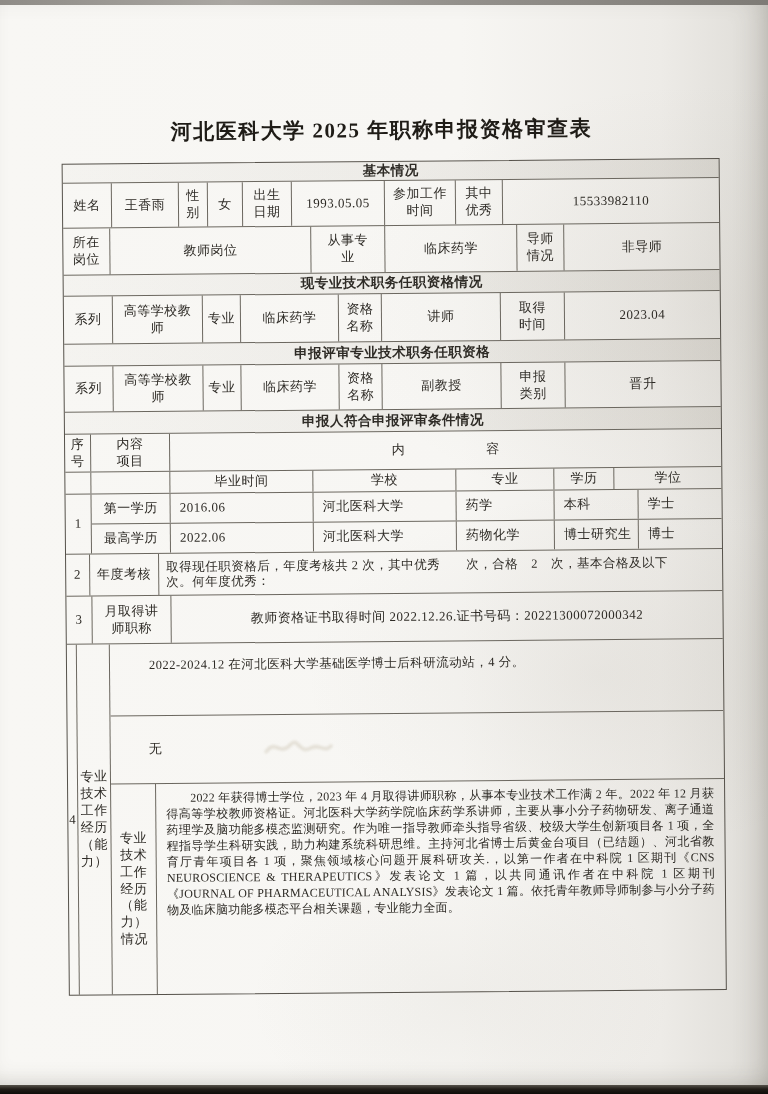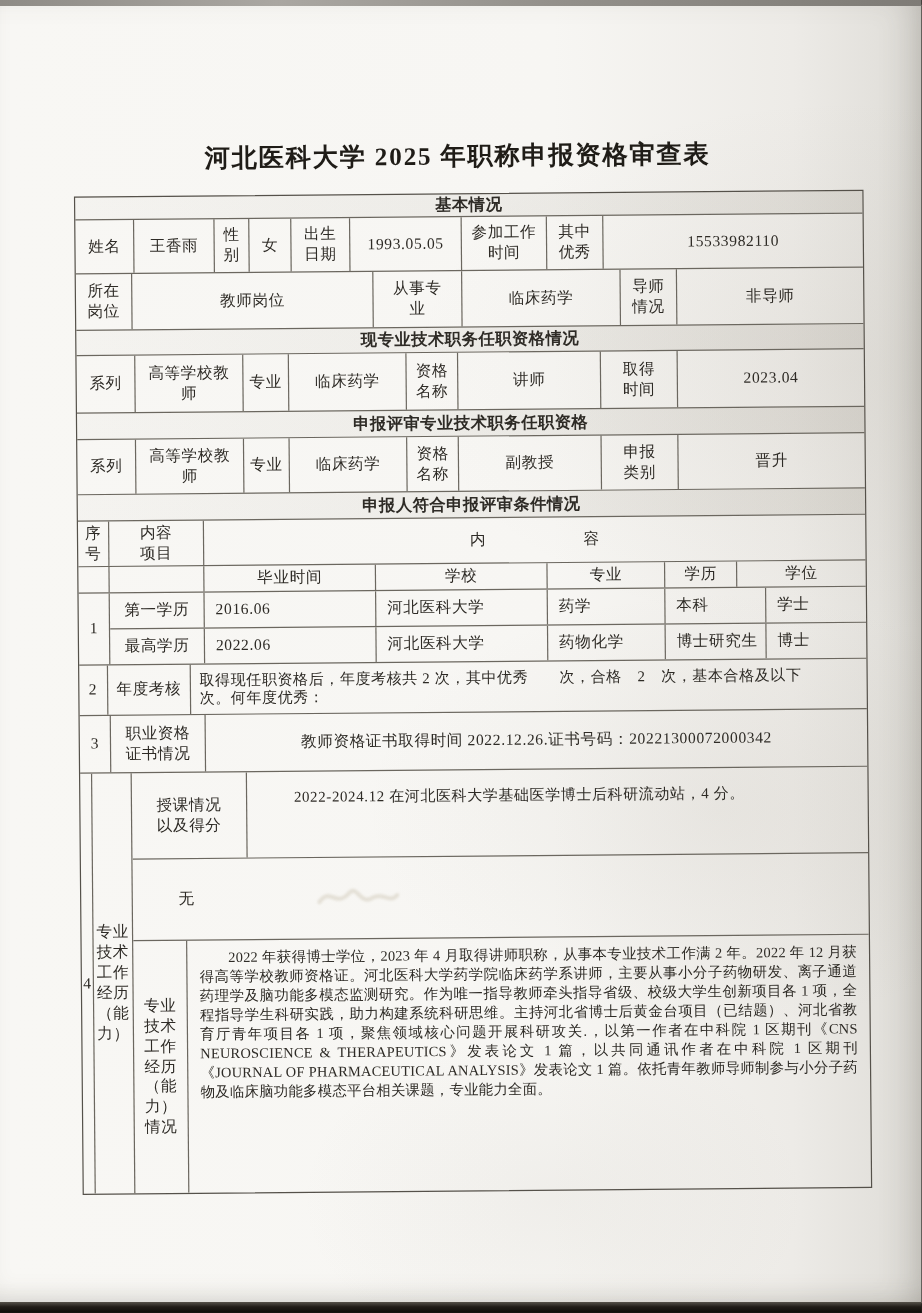--- a/index.html
+++ b/index.html
@@ -197,30 +197,29 @@
       </div>
 
       <div class="row" style="height:42px">
         <div class="c" style="width:26px">2</div>
         <div class="c" style="width:79px">年度考核</div>
         <div class="c fill assess prewrap">取得现任职资格后，年度考核共 2 次，其中优秀　　次，合格　2　次，基本合格及以下　　次。何年度优秀：</div>
       </div>
 
       <div class="row" style="height:48px">
         <div class="c" style="width:26px">3</div>
-        <div class="c p12" style="width:79px">职业资格证书情况</div>
+        <div class="c p12" style="width:79px">月取得讲师职称</div>
         <div class="c fill cert">教师资格证书取得时间 2022.12.26.证书号码：20221300072000342</div>
       </div>
 
       <div class="row" style="height:350px">
         <div class="c" style="width:26px">4</div>
         <div class="c p12" style="width:79px">专业技术工作经历（能力）</div>
         <div class="c fill sub">
           <div class="srow" style="height:72px">
-            <div class="c lbl4" style="width:96px">授课情况以及得分</div>
             <div class="c fill teach">2022-2024.12 在河北医科大学基础医学博士后科研流动站，4 分。</div>
           </div>
           <div class="srow" style="height:68px">
             <div class="c fill train">
               <span>无</span>
               <svg class="bleed" viewBox="0 0 74 30" xmlns="http://www.w3.org/2000/svg">
                 <path d="M6 22 C14 8, 20 26, 30 12 C36 4, 40 22, 50 14 C58 8, 64 18, 70 10" stroke="#9a8a66" stroke-width="3.5" fill="none" stroke-linecap="round"></path>
               </svg>
             </div>
           </div>

